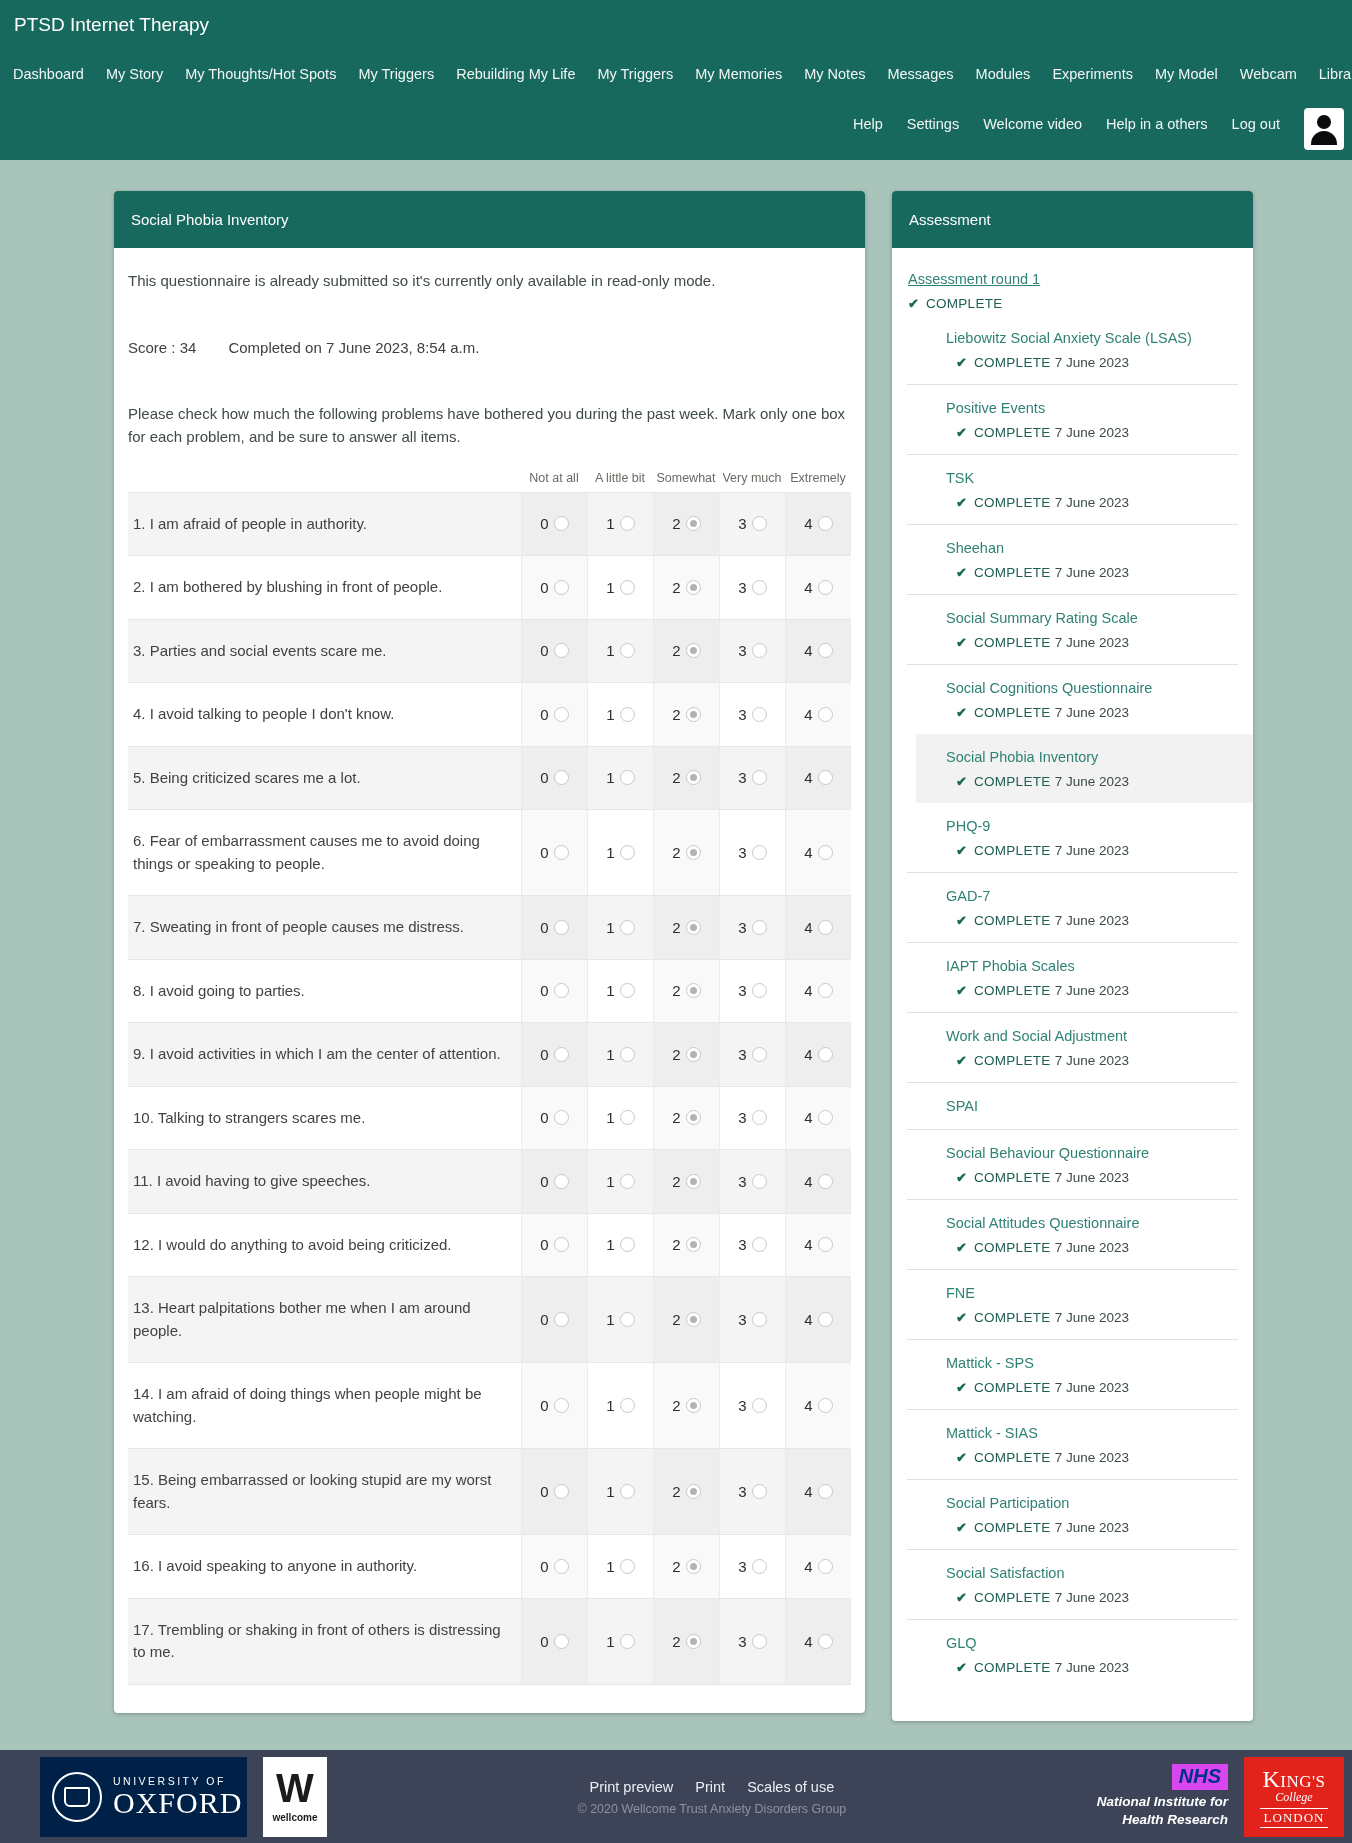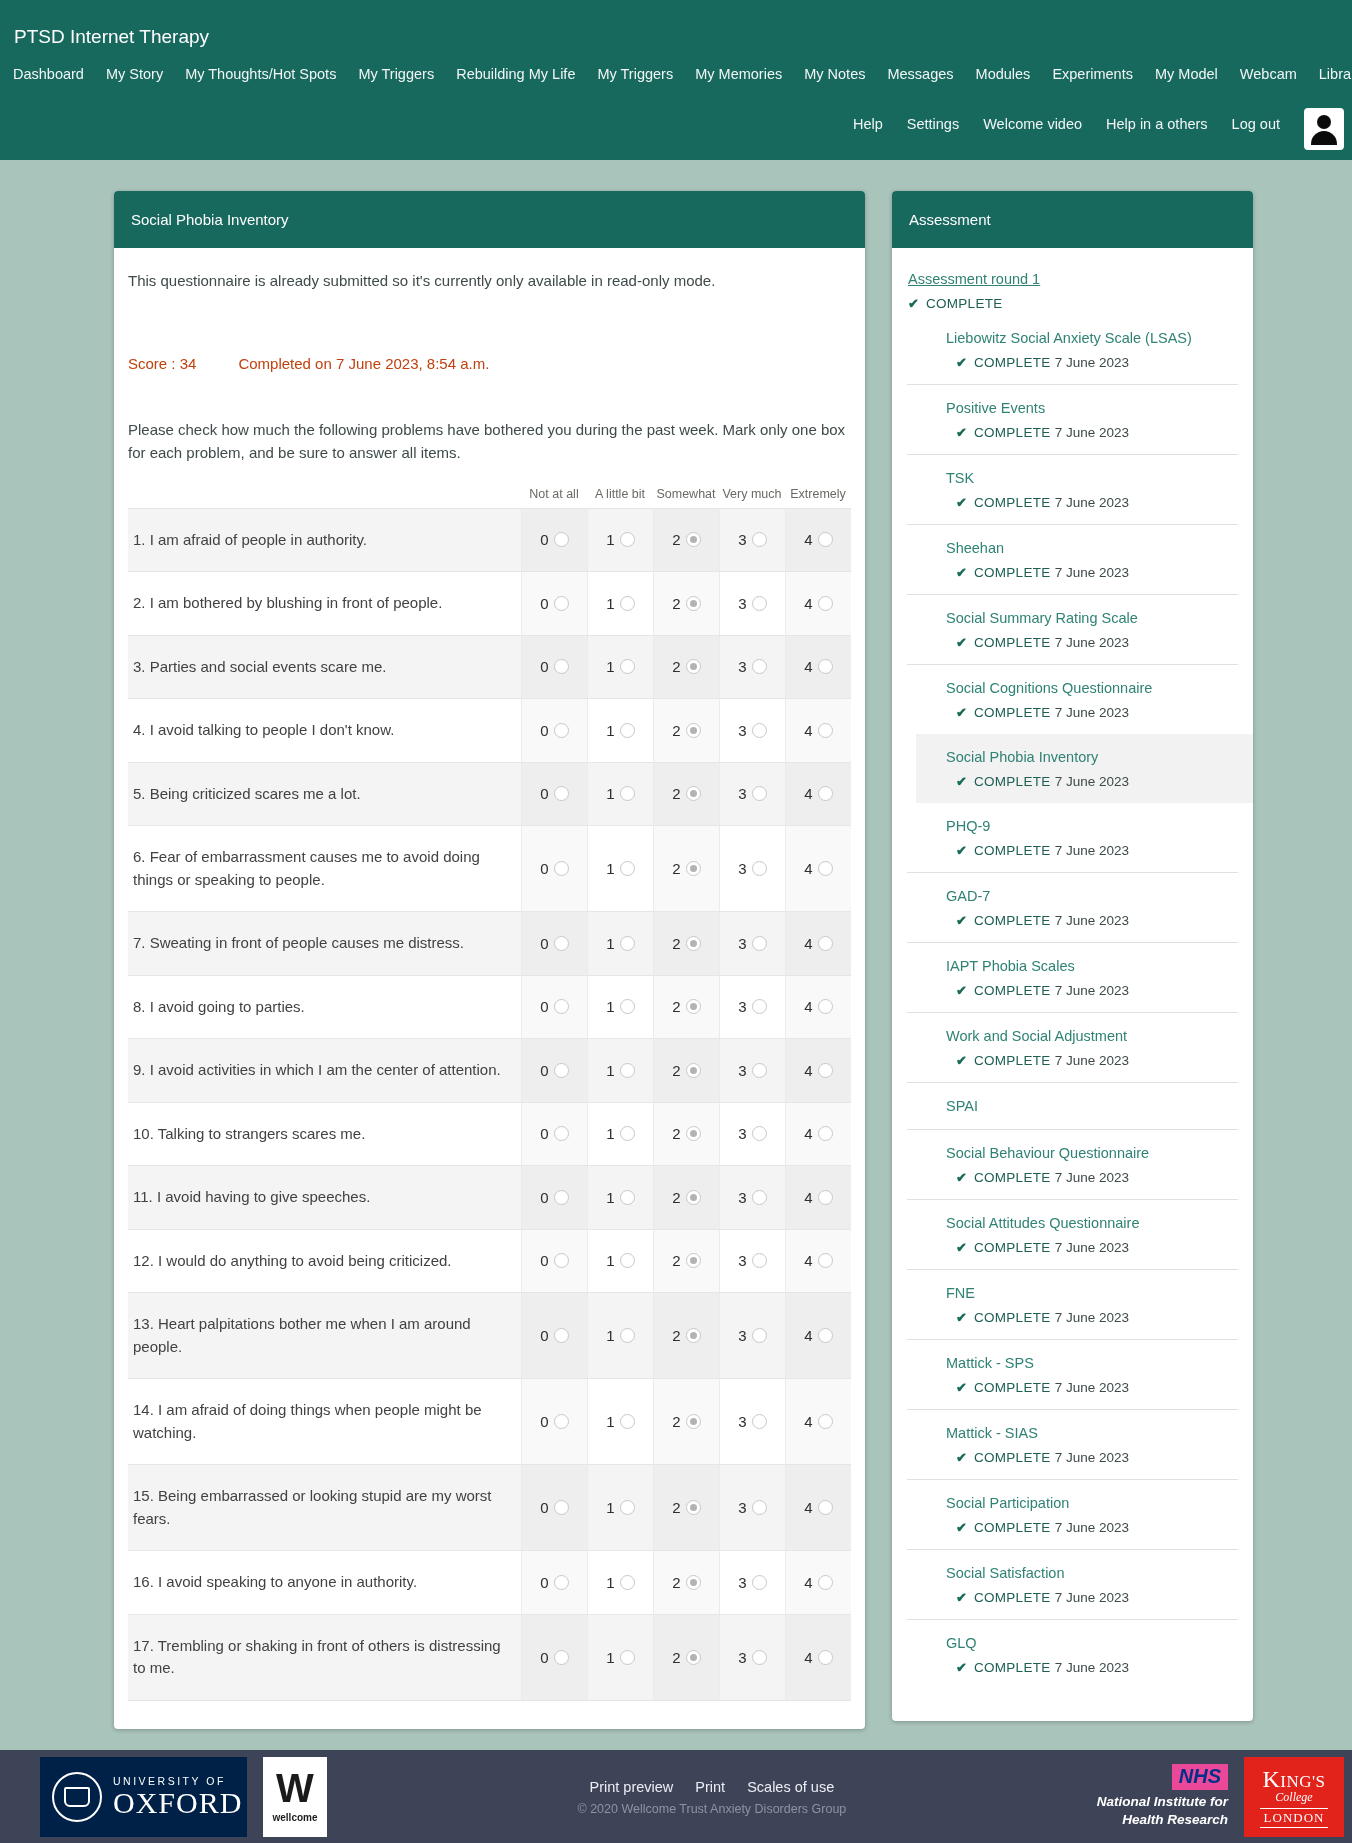--- a/index.html
+++ b/index.html
@@ -4,35 +4,35 @@
 <style>
   * { margin:0; padding:0; box-sizing:border-box; }
   body {
     width:1352px; height:1843px;
     font-family:"Liberation Sans", sans-serif;
     background:#a9c4bb;
     position:relative;
   }
   
   .topbar { position:relative; height:160px; background:#17685d; }
-  .brand { position:absolute; left:14px; top:26px; color:#ffffff; font-size:19px; }
+  .brand { position:absolute; left:14px; top:14px; color:#ffffff; font-size:19px; }
   .nav-primary { position:absolute; left:13px; top:66px; display:flex; gap:22px; white-space:nowrap; }
   .nav-primary a, .nav-secondary a { color:#f2f6f5; font-size:14.5px; text-decoration:none; cursor:pointer; }
   .nav-secondary { position:absolute; right:72px; top:116px; display:flex; gap:24px; white-space:nowrap; }
   .avatar { position:absolute; right:8px; top:108px; width:40px; height:42px; background:#ffffff; border-radius:4px; overflow:hidden; cursor:pointer; }
   .avatar .head { position:absolute; left:50%; top:7px; transform:translateX(-50%); width:14px; height:14px; border-radius:50%; background:#0b0b0b; }
   .avatar .shoulders { position:absolute; left:50%; bottom:5px; transform:translateX(-50%); width:26px; height:14px; border-radius:13px 13px 0 0; background:#0b0b0b; }
   
   .content { height:1590px; padding:31px 0 0 114px; display:flex; gap:27px; align-items:flex-start; }
   .card { background:#ffffff; border-radius:4px; box-shadow:0 1px 4px rgba(0,0,0,0.25); overflow:hidden; }
   .card-header { background:#17685d; color:#ffffff; font-size:15px; padding:20px 17px; }
   .main-panel { width:751px; }
   .main-body { padding:24px 14px 28px; color:#424242; }
   .notice { font-size:15px; color:#3f4a4a; }
-  .score-row { margin-top:66px; display:flex; gap:42px; font-size:15px; color:#c2410c; }
+  .score-row { margin-top:50px; display:flex; gap:32px; font-size:15px; color:#404040; }
   .instructions { margin-top:46px; font-size:15px; line-height:1.55; color:#3f4a4a; }
   
   .survey { margin-top:22px; }
   .hdr-row { display:flex; }
   .hdr-q { flex:1; }
   .hdr-opt { width:66px; text-align:center; font-size:12.5px; color:#6a6a64; padding-bottom:7px; }
   .row { display:flex; border-top:1px solid #e6e6e6; }
   .row:last-child { border-bottom:1px solid #e6e6e6; }
   .row.odd { background:#f4f4f4; }
   .q-cell { flex:1; padding:20px 12px 20px 5px; font-size:15px; line-height:1.5; color:#424242; display:flex; align-items:center; }
@@ -64,21 +64,21 @@
   .ox-text1 { color:#ffffff; font-size:10.5px; letter-spacing:2.5px; }
   .ox-text2 { color:#ffffff; font-family:"Liberation Serif", serif; font-size:30px; letter-spacing:1px; line-height:1.05; }
   .wc-logo { width:64px; height:80px; background:#ffffff; display:flex; flex-direction:column; align-items:center; justify-content:center; flex:none; }
   .wc-w { font-size:40px; font-weight:900; color:#1b1b1b; line-height:0.9; }
   .wc-name { font-size:10px; font-weight:bold; color:#1b1b1b; margin-top:6px; }
   .f-center { flex:1; text-align:center; }
   .f-links { display:inline-flex; gap:22px; }
   .f-links a { color:#eceef4; font-size:14.5px; text-decoration:none; cursor:pointer; }
   .f-copy { margin-top:6px; color:#8d93a3; font-size:12.5px; }
   .nhs-block { text-align:right; color:#ffffff; flex:none; }
-  .nhs-box { display:inline-block; background:#ec4899; color:#003087; font-style:italic; font-weight:900; font-size:20px; padding:0 7px 2px; line-height:1.2; }
+  .nhs-box { display:inline-block; background:#d946ef; color:#003087; font-style:italic; font-weight:900; font-size:20px; padding:0 7px 2px; line-height:1.2; }
   .nhs-lines { font-style:italic; font-weight:bold; font-size:13.5px; line-height:1.3; margin-top:3px; }
   .kcl-logo { width:100px; height:80px; background:#e2231b; color:#ffffff; font-family:"Liberation Serif", serif; display:flex; flex-direction:column; align-items:center; justify-content:center; flex:none; }
   .kcl-top { font-size:17px; letter-spacing:0.5px;font-family:Liberation Serif, serif; }
   .kcl-top .bigk { font-size:24px; }
   .kcl-college { font-style:italic; font-size:12px; margin-top:-3px; }
   .kcl-london { font-size:13px; letter-spacing:1px; border-top:1px solid #ffffff; border-bottom:1px solid #ffffff; padding:1px 4px; margin-top:3px; }
 </style>
 </head>
 <body>
 

